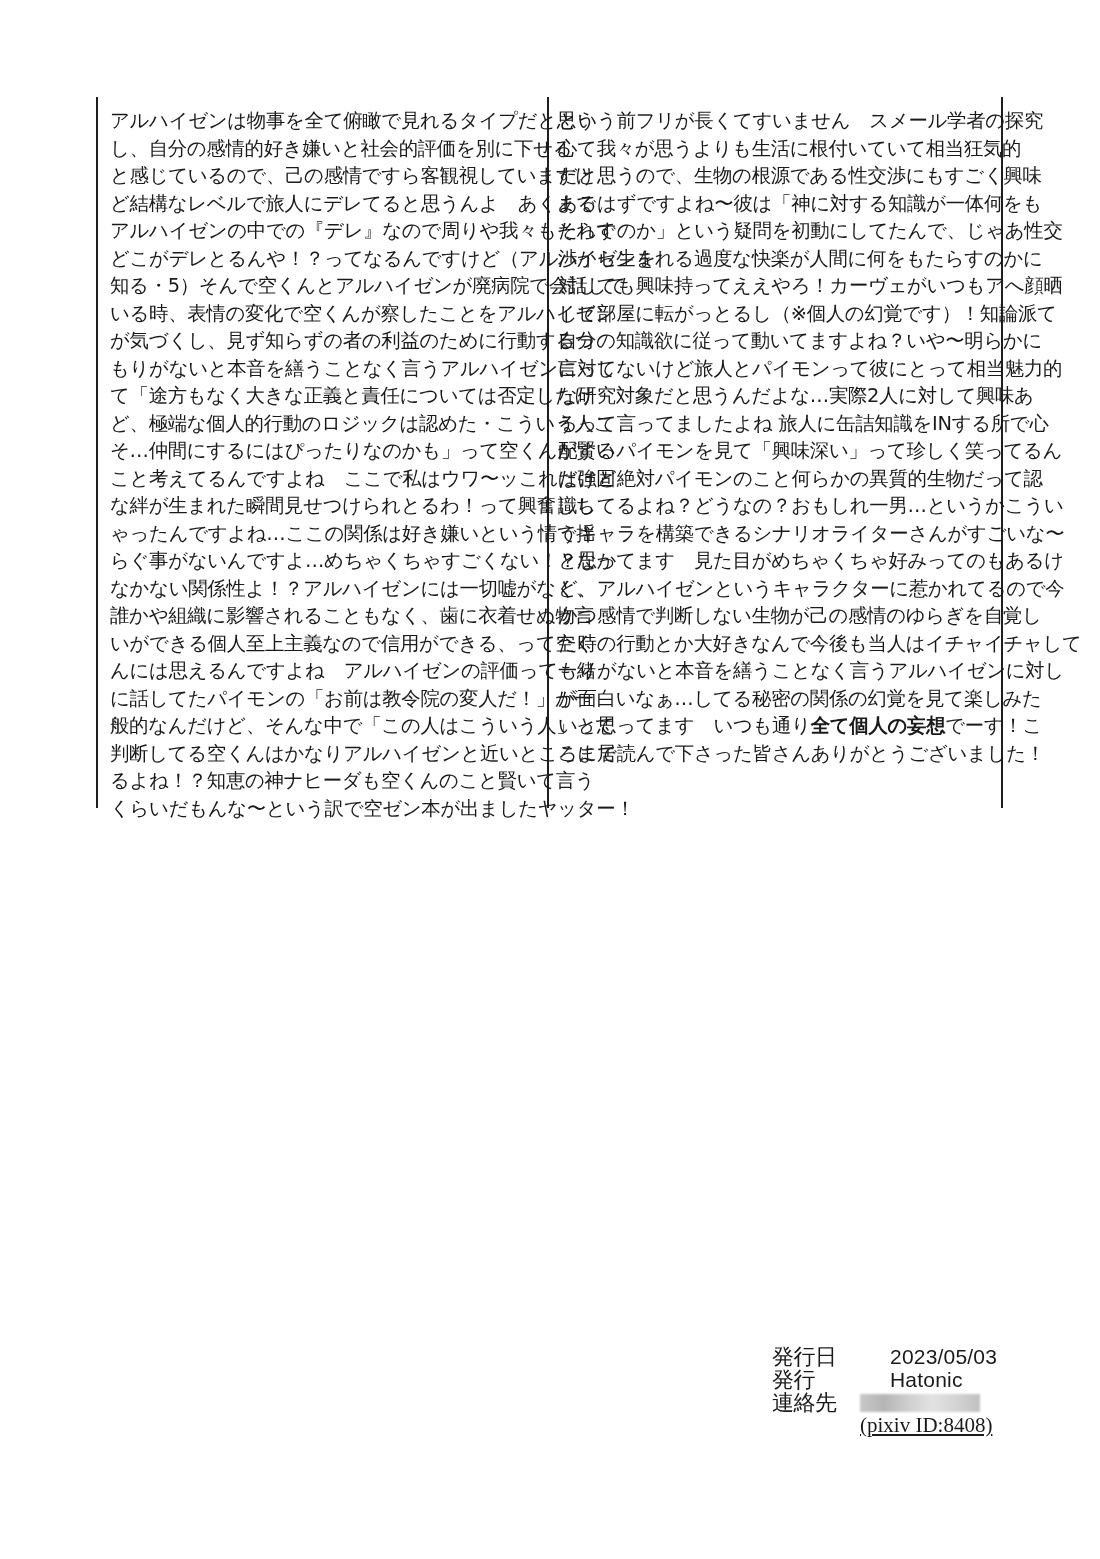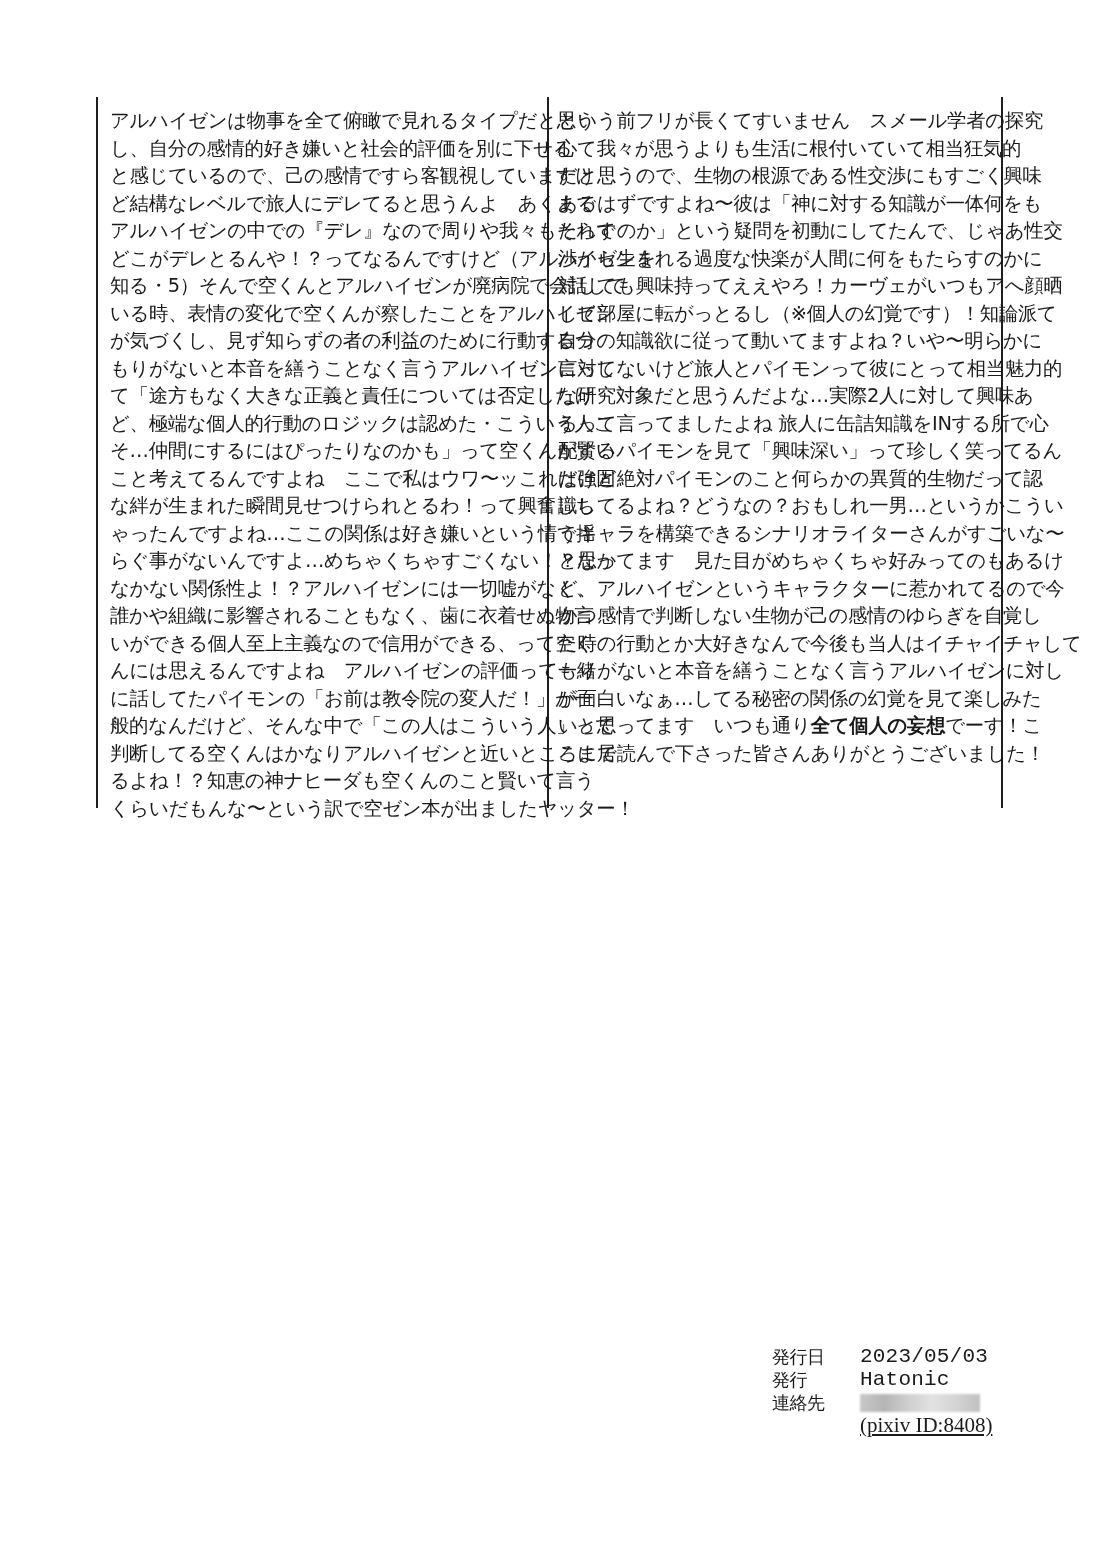--- a/index.html
+++ b/index.html
@@ -58,27 +58,28 @@
     font-size: 20px;
     line-height: 23px;
   }
   .colophon .row {
     display: flex;
     height: 23px;
   }
   .colophon .label {
     width: 88px;
     font-family: "DejaVu Sans", sans-serif;
-    font-size: 18px;
+    font-size: 22px;
     letter-spacing: -0.5px;
   }
   .colophon .value {
-    font-family: Liberation Mono, monospace;
+    font-family: Liberation Sans, sans-serif;
     font-size: 21px;
     letter-spacing: 0.2px;
+    margin-left: 30px;
   }
   .colophon .blur {
     display: inline-block;
     width: 120px;
     height: 18px;
     margin-top: 3px;
     background: linear-gradient(90deg, #c8c8c8 0%, #b5b5b5 20%, #cfcfcf 40%, #e2e2e2 60%, #d4d4d4 80%, #c0c0c0 100%);
     filter: blur(1px);
   }
   .colophon .pixiv {

